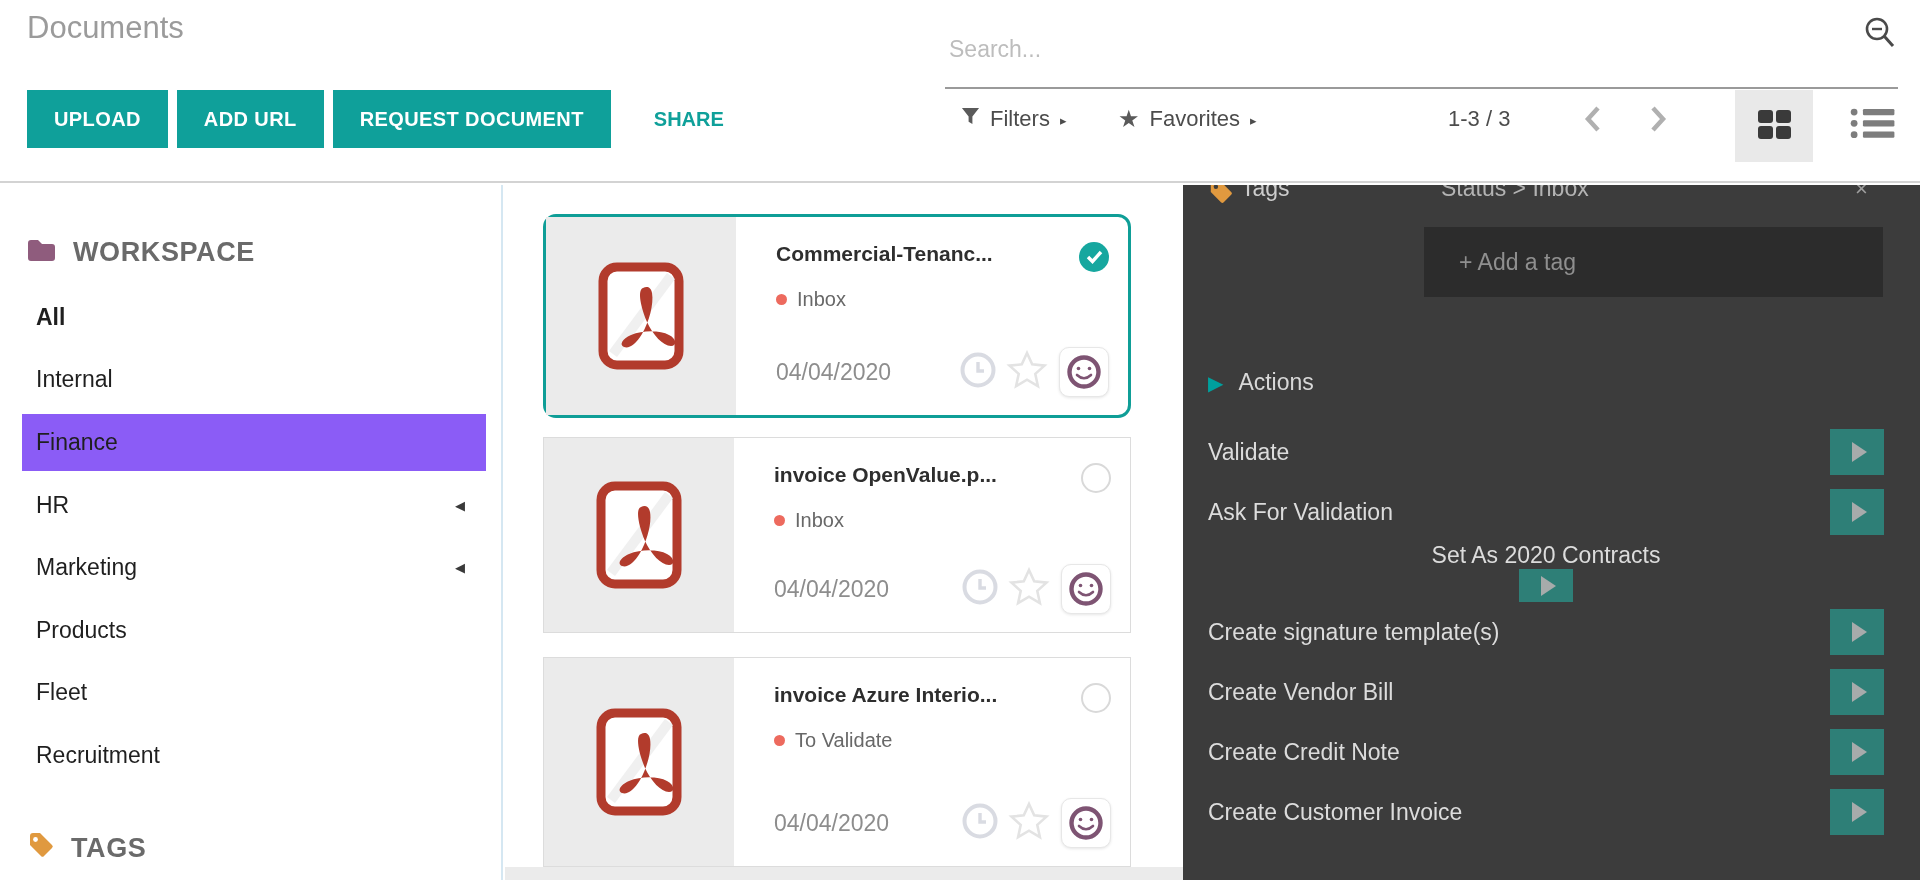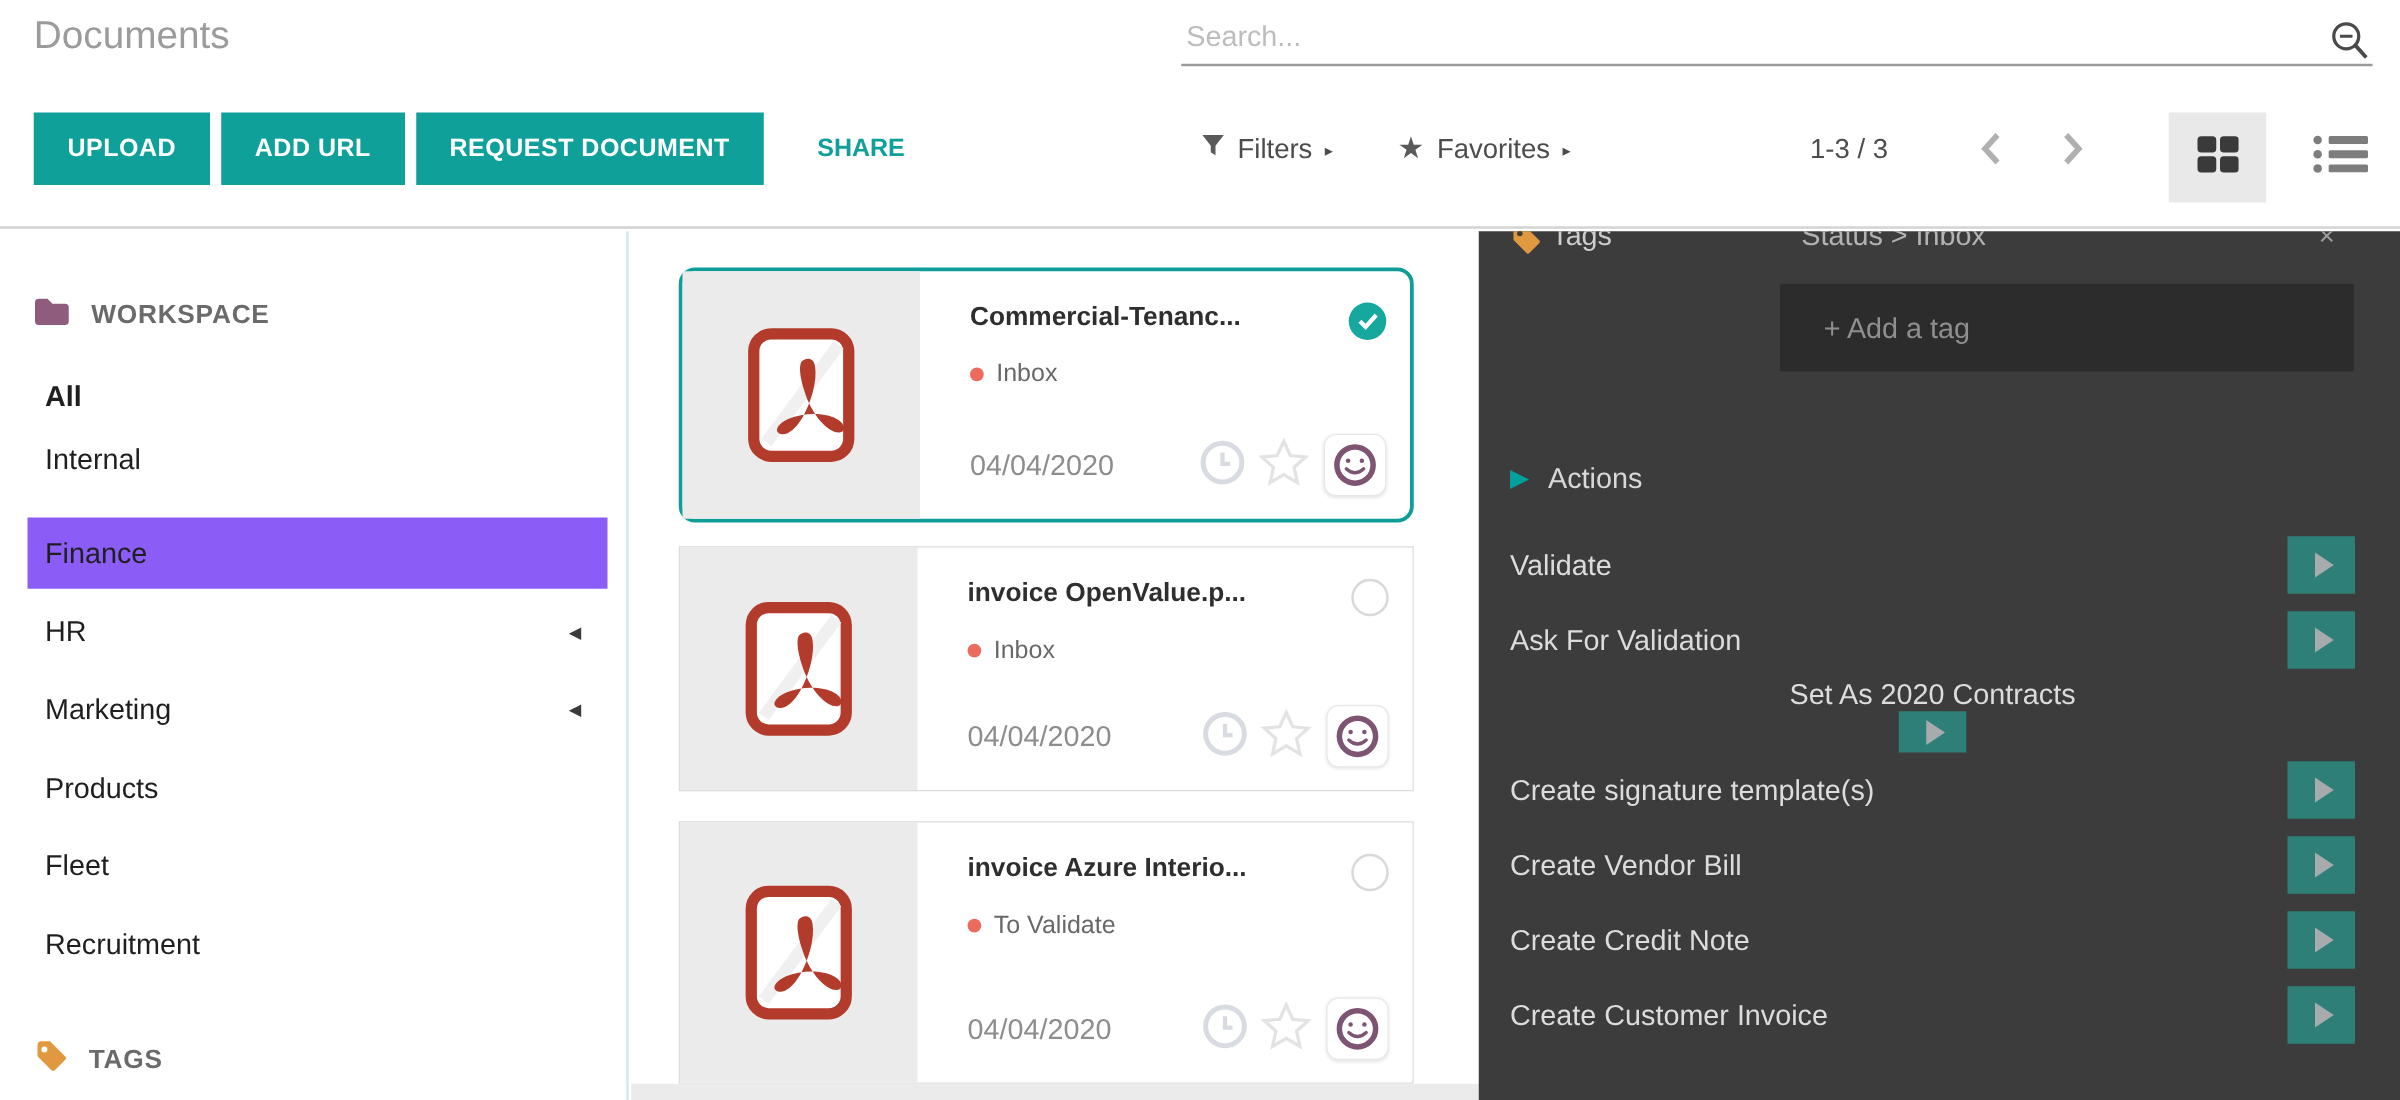--- a/index.html
+++ b/index.html
@@ -5,22 +5,22 @@
   html,body{margin:0;padding:0;background:#fff;}
   #app{position:relative;width:1920px;height:880px;background:#fff;overflow:hidden;
        font-family:"Liberation Sans",sans-serif;-webkit-font-smoothing:antialiased;}
 
   
   .topbar{position:absolute;left:0;top:0;width:1920px;height:183px;background:#fff;
           border-bottom:2px solid #d3d3d3;box-sizing:border-box;z-index:3;}
   .page-title{position:absolute;left:27px;top:10px;font-size:31px;color:#9b9b9b;}
   .search-wrap{position:absolute;left:945px;top:8px;width:953px;}
   .search-input{width:100%;border:none;border-bottom:2px solid #9a9a9a;outline:none;
-                font-size:23px;color:#444;padding:8px 44px 8px 4px;background:transparent;
-                box-sizing:border-box;font-family:"Liberation Sans",sans-serif;}
+                font-size:23px;color:#444;padding:8px 44px 24px 4px;background:transparent;
+                box-sizing:border-box;font-family:"Liberation Sans",sans-serif;margin-top:20px;}
   .search-input::placeholder{color:#bdbdbd;}
   .search-icon{position:absolute;right:2px;top:8px;width:32px;height:34px;cursor:pointer;}
 
   .btn-row{position:absolute;left:27px;top:90px;height:58px;display:flex;align-items:center;}
   .btn{height:58px;display:flex;align-items:center;padding:0 27px;background:#0fa09a;color:#fff;
        font-size:20px;font-weight:bold;letter-spacing:.4px;margin-right:9px;cursor:pointer;border:none;}
   .share{color:#0fa09a;font-weight:bold;font-size:20px;margin-left:34px;cursor:pointer;}
 
   .filters{position:absolute;left:961px;top:90px;height:58px;display:flex;align-items:center;gap:10px;
            font-size:22px;color:#4c4c4c;cursor:pointer;}
@@ -34,21 +34,21 @@
   .chev-left{left:1583px;} .chev-right{left:1648px;}
   .view-grid{position:absolute;left:1735px;top:90px;width:78px;height:72px;background:#e9e9e9;
              display:flex;align-items:center;justify-content:center;cursor:pointer;}
   .view-list{position:absolute;left:1841px;top:102px;width:64px;height:48px;
              display:flex;align-items:center;justify-content:center;cursor:pointer;}
 
   
   .sidebar{position:absolute;left:0;top:185px;width:503px;height:695px;background:#fff;
            border-right:2px solid #d5e7f2;box-sizing:border-box;}
   .side-header{position:absolute;left:27px;display:flex;align-items:center;gap:17px;
-               font-size:21px;font-weight:bold;color:#6a6a6a;letter-spacing:.6px;}
+               font-size:27px;font-weight:bold;color:#6a6a6a;letter-spacing:.6px;}
   .workspace-header{top:52px;}
   .tags-header{top:646px;}
   .side-item{position:absolute;left:22px;width:464px;height:57px;display:flex;align-items:center;
              padding-left:14px;font-size:23px;color:#1f1f1f;box-sizing:border-box;cursor:pointer;}
   .side-item.bold{font-weight:bold;}
   .side-item.selected{background:#8b5cf6;}
   .side-caret{margin-left:auto;margin-right:21px;font-size:13px;color:#3a3a3a;}
 
   
   .content{position:absolute;left:505px;top:185px;width:678px;height:695px;background:#fff;}
@@ -180,21 +180,21 @@
         <svg width="29" height="23" viewBox="0 0 29 23">
           <path d="M1 5 a3 3 0 0 1 3 -3 h7 l4 4 h10 a3 3 0 0 1 3 3 v11 a3 3 0 0 1 -3 3 h-21 a3 3 0 0 1 -3 -3 z" fill="#8f5c7d"></path>
         </svg>
       </span>
       <span>WORKSPACE</span>
     </div>
 
     <div class="side-item bold" style="top:104px;">
       <span>All</span>
     </div>
-    <div class="side-item" style="top:154px;">
+    <div class="side-item" style="top:166px;">
       <span>Internal</span>
     </div>
     <div class="side-item selected" style="top:229px;">
       <span>Finance</span>
     </div>
     <div class="side-item" style="top:292px;">
       <span>HR</span>
       <span class="side-caret">◀</span>
     </div>
     <div class="side-item" style="top:354px;">

